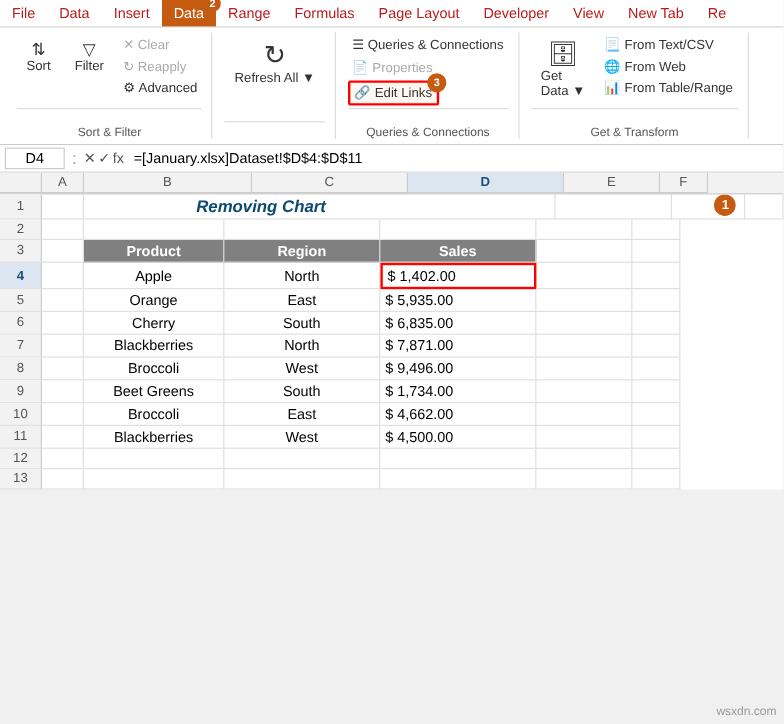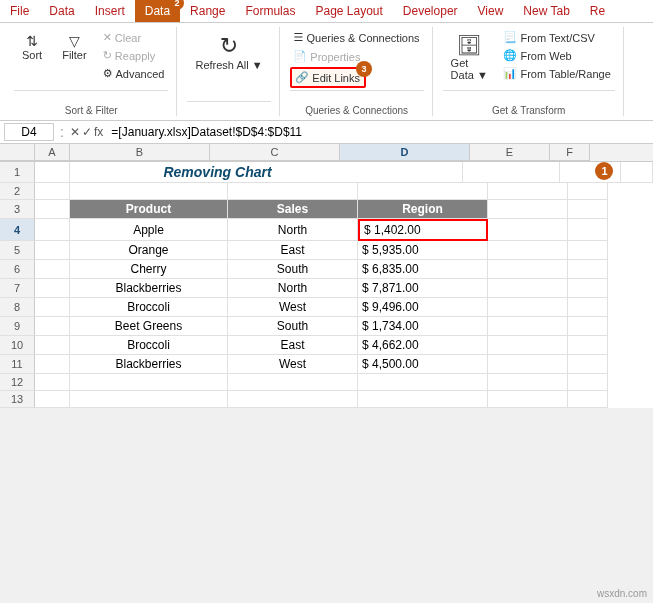--- a/index.html
+++ b/index.html
@@ -45,21 +45,21 @@
     .col-b { width: 140px; }
     .col-c { width: 130px; }
     .col-d { width: 130px; }
     .col-e { width: 80px; }
     .col-f { width: 40px; }
 
     .spreadsheet-row { display: flex; }
     .cell { border-right: 1px solid #e0e0e0; border-bottom: 1px solid #e0e0e0; font-size: 12px; padding: 2px 4px; display: flex; align-items: center; overflow: hidden; white-space: nowrap; }
     .cell.row-num { width: 35px; min-width: 35px; background: #f2f2f2; border-right: 1px solid #ccc; justify-content: center; color: #555; font-size: 11px; }
     .cell-a { width: 35px; min-width: 35px; }
-    .cell-b { width: 158px; justify-content: center; }
+    .cell-b { width: 117px; justify-content: center; }
     .cell-c { width: 130px; justify-content: center; }
     .cell-d { width: 130px; }
     .cell-e { width: 80px; }
     .cell-f { width: 40px; }
 
     
     .title-cell { font-weight: bold; font-style: italic; color: #0c4a6e; font-size: 14px; text-align: center; }
 
     
     .header-cell { background: #808080; color: #fff; font-weight: bold; text-align: center; justify-content: center; }
@@ -235,22 +235,22 @@
     <div class="cell cell-c"></div>
     <div class="cell cell-d"></div>
     <div class="cell cell-e"></div>
     <div class="cell cell-f"></div>
   </div>
 
   <div class="spreadsheet-row">
     <div class="cell row-num">3</div>
     <div class="cell cell-a"></div>
     <div class="cell cell-b header-cell">Product</div>
+    <div class="cell cell-c header-cell">Region</div>
     <div class="cell cell-d header-cell">Sales</div>
-    <div class="cell cell-c header-cell">Region</div>
     <div class="cell cell-e"></div>
     <div class="cell cell-f"></div>
   </div>
 
   <div class="spreadsheet-row row-selected">
     <div class="cell row-num" style="background:#dce6f1;font-weight:bold;color:#1f4e79;">4</div>
     <div class="cell cell-a"></div>
     <div class="cell cell-b">Apple</div>
     <div class="cell cell-c">North</div>
     <div class="cell cell-d selected-cell">$ 1,402.00</div>

